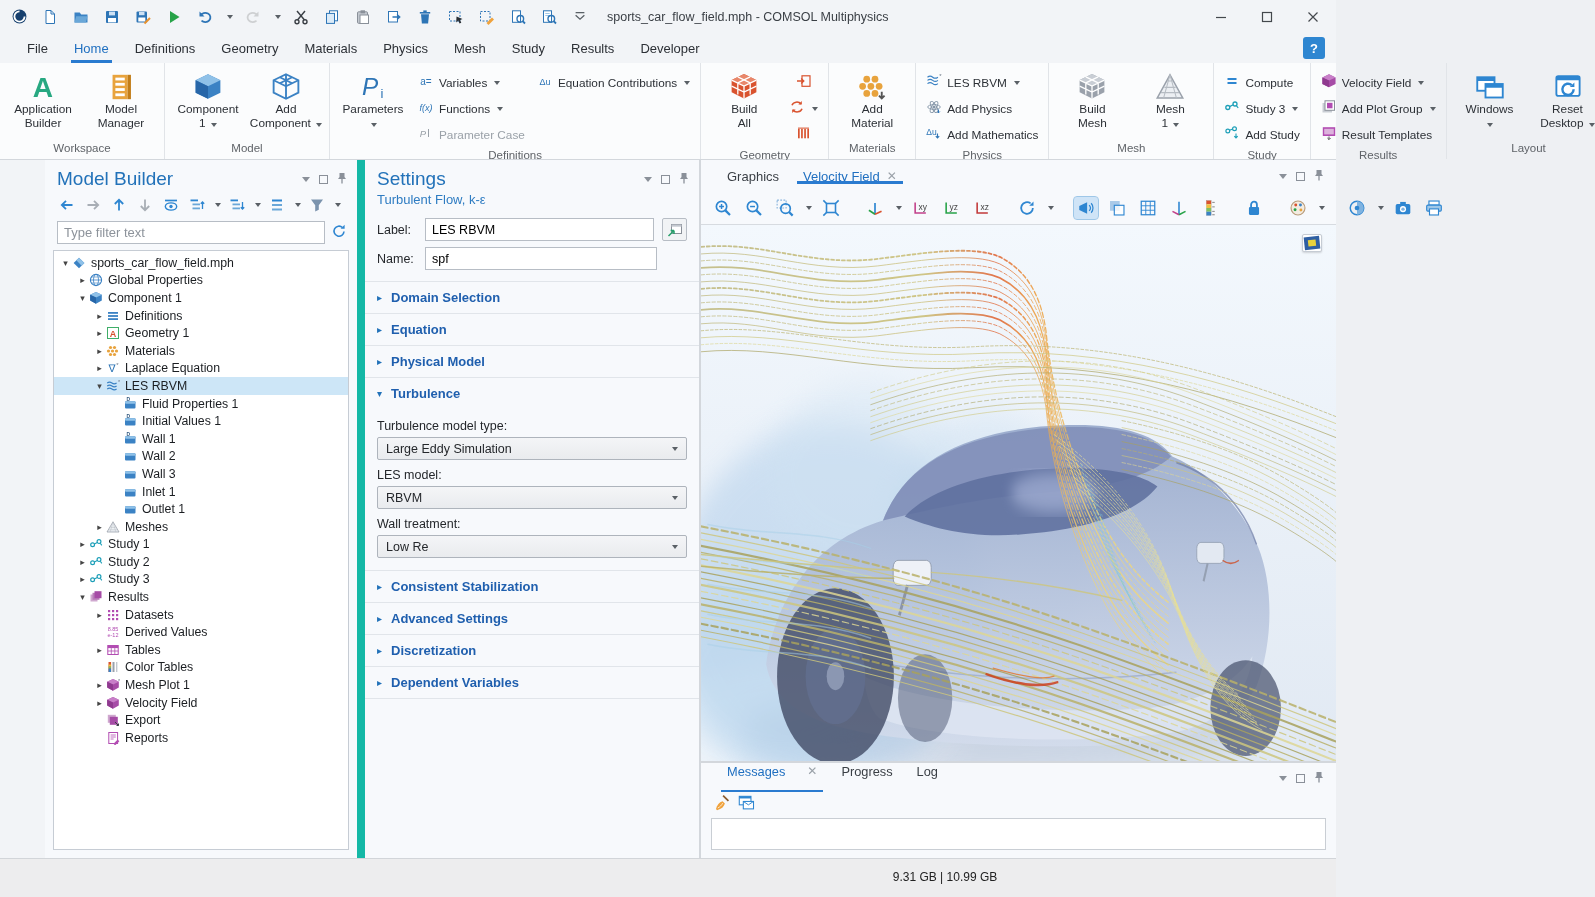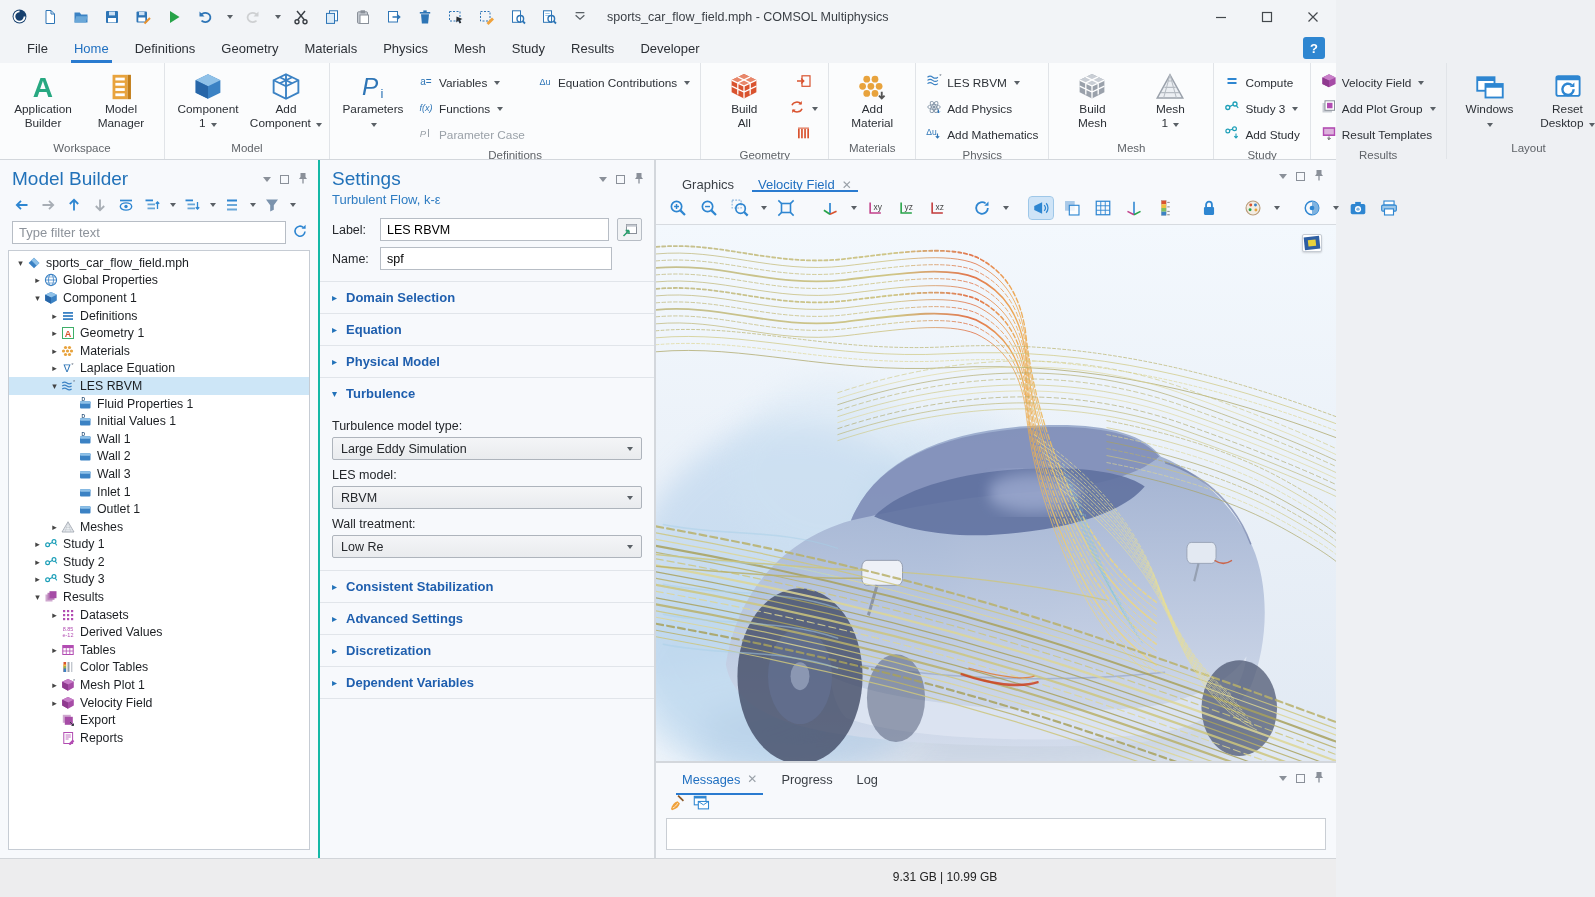--- a/index.html
+++ b/index.html
@@ -33,21 +33,21 @@
   .bigbtn .bicon { height:32px; display:flex; align-items:center; justify-content:center; }
   .bigbtn .blab { font-size:11.8px; color:#2c3036; text-align:center; line-height:13.5px; }
   .smallcol { display:flex; flex-direction:column; justify-content:flex-start; gap:3px; padding-top:4px; }
   .smallitem { display:flex; align-items:center; gap:5px; font-size:11.8px; color:#2c3036; padding:2px 4px; border-radius:3px; white-space:nowrap; }
   .smallitem.disabled { color:#9aa1a8; }
   .icon-only { justify-content:center; }
 
   
   .main { flex:1; display:flex; min-height:0; }
   .panel { background:#f7f9fc; display:flex; flex-direction:column; min-height:0; }
-  .mb { width:320px; border-right:2px solid #14b8a6; }
+  .mb { width:320px; border-right:8px solid #14b8a6;margin-left:45px; }
   .settings { width:336px; border-right:2px solid #d3d7dc; }
   .rightcol { flex:1; display:flex; flex-direction:column; min-width:0; }
 
   .phead { display:flex; align-items:center; padding:8px 10px 2px 12px; }
   .ptitle { font-size:19px; color:#2272b9; }
   .corner { margin-left:auto; display:flex; align-items:center; gap:9px; color:#8a9099; }
   .corner .sq { width:9px; height:9px; border:1.4px solid #8a9099; display:inline-block; }
   .corner .chev { width:0;height:0;border-left:4px solid transparent;border-right:4px solid transparent;border-top:5px solid #8a9099; }
 
   .mb-toolbar { display:flex; align-items:center; gap:6px; padding:3px 10px 4px 12px; }
@@ -70,38 +70,38 @@
   .renbtn { width:25px; height:23px; border:1px solid #b7bdc5; background:#f1f3f5; display:flex; align-items:center; justify-content:center; border-radius:2px; }
   .sections { margin-top:8px; border-top:1px solid #e1e5ea; }
   .secrow { display:flex; align-items:center; gap:9px; padding:8px 12px; border-bottom:1px solid #e1e5ea; font-size:13px; color:#1f5fae; font-weight:bold; }
   .secrow .schev { color:#2272b9; font-size:10px; font-weight:normal; }
   .secbody { padding:2px 12px 12px 12px; border-bottom:1px solid #e1e5ea; }
   .fieldcap { font-size:12.5px; color:#24272b; margin:8px 0 4px 0; }
   .combo { height:23px; background:linear-gradient(#f4f5f7,#e9ebee); border:1px solid #aeb4bc; border-radius:2px; display:flex; align-items:center; padding:0 8px; font-size:12.5px; }
   .combo .dd { margin-left:auto; }
 
   
-  .gtabs { height:32px; display:flex; align-items:flex-end; padding-left:14px; background:#f7f9fc; position:relative; flex:0 0 auto;}
+  .gtabs { height:32px; display:flex; align-items:center; padding-left:14px; background:#f7f9fc; position:relative; flex:0 0 auto;}
   .gtab { display:flex; align-items:center; gap:7px; padding:0 12px; font-size:13px; color:#3a3f45; position:relative; }
   .gtab.active { color:#1f6fc0; }
   .gtab.active::after { content:""; position:absolute; left:6px; right:6px; bottom:0; height:2.5px; background:#2a7bd0; }
   .closex { color:#9aa1a8; font-size:12px; }
   .gtabs .corner { position:absolute; right:12px; top:9px; }
   .gtoolbar { height:33px; display:flex; align-items:center; gap:7px; padding:0 10px; background:#f7f9fc; border-bottom:1px solid #d7dbe0; flex:0 0 auto; }
   .gbtn { display:flex; align-items:center; padding:2px 3px; border-radius:3px; }
   .gbtn.active { background:#cfe4f7; outline:1px solid #9ec7e8; }
   .gsep { width:1px; height:20px; background:#d5d9de; margin:0 3px; }
   .viewport { flex:1; position:relative; min-height:0; background:#eef4fb; }
   .viewport svg { display:block; width:100%; height:100%; }
   .vpbtn { position:absolute; top:9px; right:14px; width:20px; height:18px; background:#fff; border:1px solid #c6ccd4; border-radius:2px; display:flex; align-items:center; justify-content:center; box-shadow:0 1px 2px rgba(0,0,0,.15); }
 
   
   .messages { height:97px; background:#f7f9fc; border-top:2px solid #d3d7dc; display:flex; flex-direction:column; flex:0 0 auto; }
   .mtabs { height:29px; display:flex; align-items:stretch; padding-left:14px; position:relative; }
-  .mtab { display:flex; align-items:center; gap:7px; padding:16px 12px; font-size:12.8px; color:#3a3f45; position:relative; }
+  .mtab { display:flex; gap:22px; padding:1px 12px; font-size:12.8px; color:#3a3f45; position:relative; }
   .mtab.active { color:#1f6fc0; }
   .mtab.active::after { content:""; position:absolute; left:6px; right:6px; bottom:0; height:2.5px; background:#2a7bd0; }
   .mtabs .corner { position:absolute; right:12px; top:8px; }
   .mtoolbar { height:24px; display:flex; align-items:center; gap:8px; padding:0 12px; }
   .minput { flex:1; margin:2px 10px 8px 10px; background:#fff; border:1px solid #c9ced4; }
 
   
   .statusbar { height:39px; background:#ededee; border-top:1px solid #d2d5d9; position:relative; flex:0 0 auto; }
   .memtext { position:absolute; left:845px; top:11px; width:200px; text-align:center; font-size:12px; color:#222; }
 </style>

